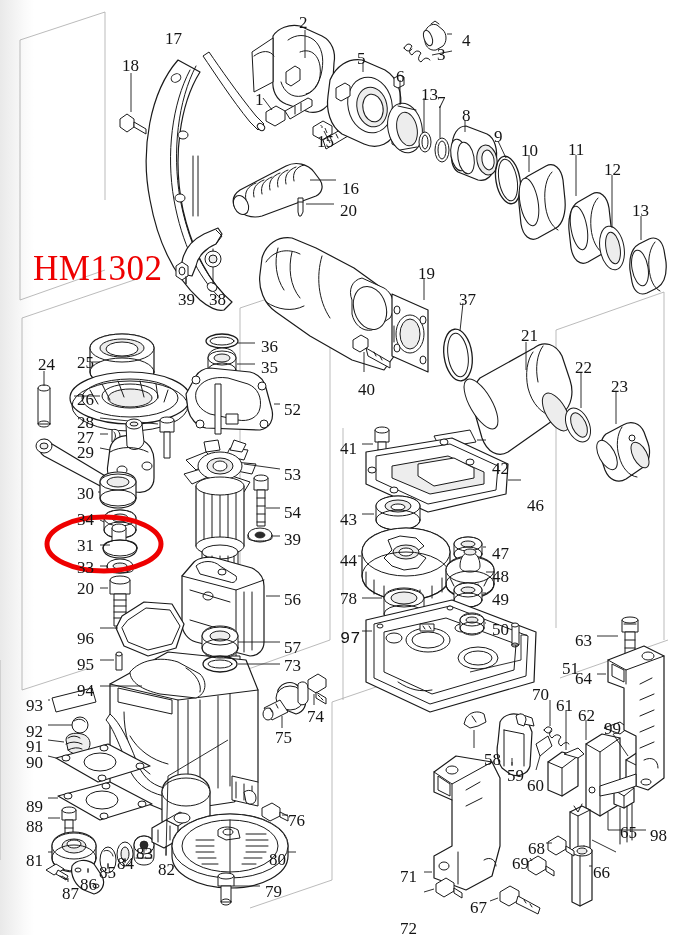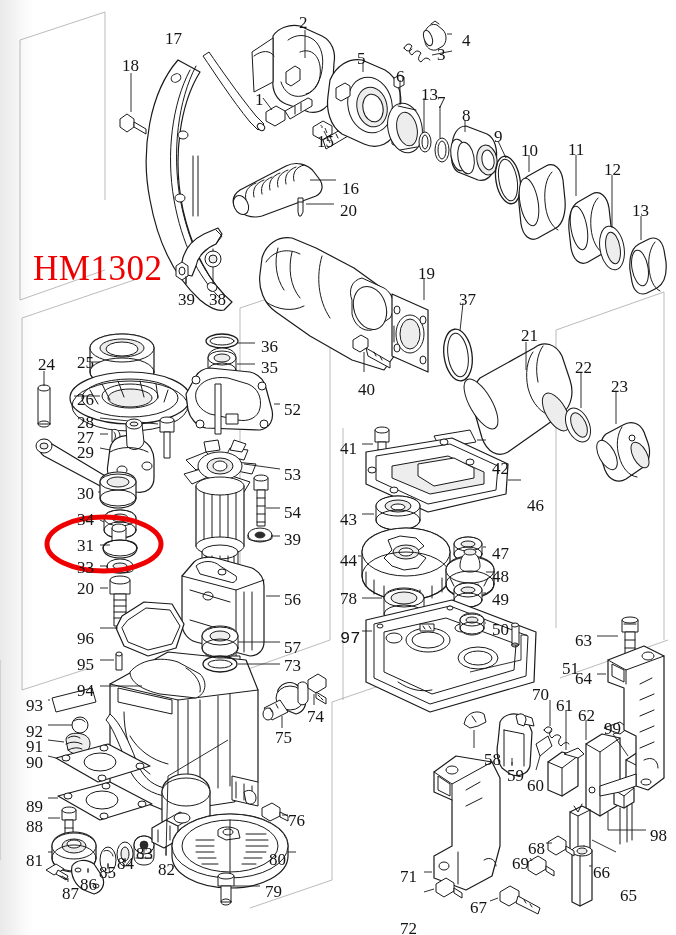--- a/index.html
+++ b/index.html
@@ -1106,21 +1106,21 @@
       <div class="num" style="left: 307px; top: 708px;">74</div>
       <div class="num" style="left: 275px; top: 729px;">75</div>
       <div class="num" style="left: 484px; top: 751px;">58</div>
       <div class="num" style="left: 507px; top: 767px;">59</div>
       <div class="num" style="left: 527px; top: 777px;">60</div>
       <div class="num" style="left: 26px; top: 798px;">89</div>
       <div class="num" style="left: 26px; top: 818px;">88</div>
       <div class="num" style="left: 650px; top: 827px;">98</div>
       <div class="num" style="left: 288px; top: 812px;">76</div>
       <div class="num" style="left: 269px; top: 851px;">80</div>
-      <div class="num" style="left: 620px; top: 887px;">65</div>
+      <div class="num" style="left: 620px; top: 824px;">65</div>
       <div class="num" style="left: 593px; top: 864px;">66</div>
       <div class="num" style="left: 528px; top: 840px;">68</div>
       <div class="num" style="left: 512px; top: 855px;">69</div>
       <div class="num" style="left: 26px; top: 852px;">81</div>
       <div class="num" style="left: 158px; top: 861px;">82</div>
       <div class="num" style="left: 136px; top: 845px;">83</div>
       <div class="num" style="left: 117px; top: 855px;">84</div>
       <div class="num" style="left: 99px; top: 864px;">85</div>
       <div class="num" style="left: 80px; top: 876px;">86</div>
       <div class="num" style="left: 62px; top: 885px;">87</div>

